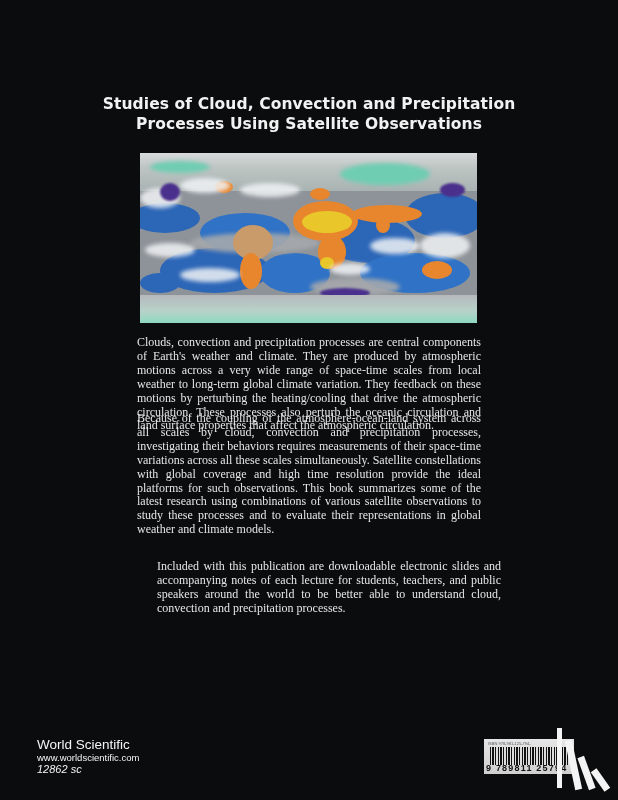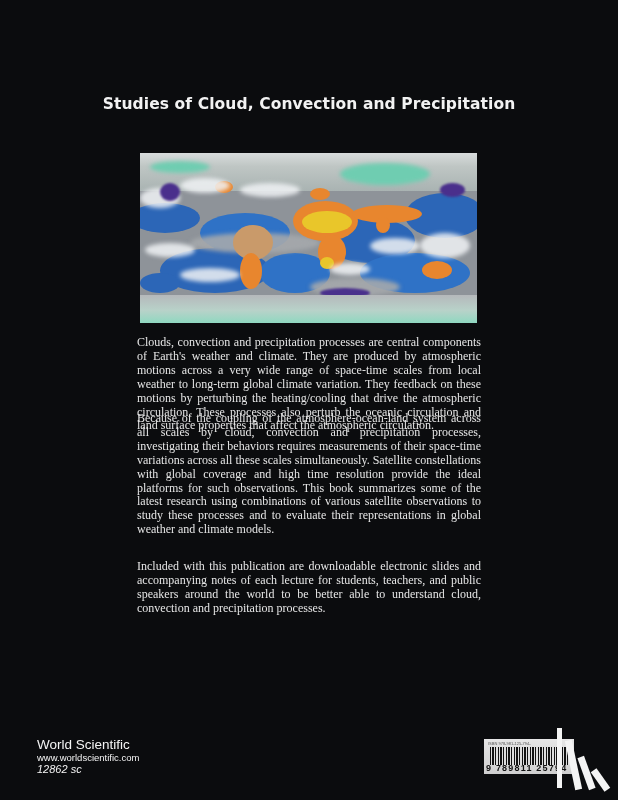--- a/index.html
+++ b/index.html
@@ -58,21 +58,21 @@
       position: absolute;
       left: 137px; width: 344px;
       color: #e6e6e6;
       font-family: "Liberation Serif", serif;
       font-size: 12px;
       line-height: 13.9px;
       text-align: justify;
     }
     .p1 { top: 336px; }
     .p2 { top: 412px; }
-    .p3 { top: 560px; }
+    .p3 { top: 560px; margin-left: 20px; }
 
     .publisher {
       position: absolute;
       left: 37px; top: 737px;
       color: #f5f5f5;
       font-family: "Liberation Sans", sans-serif;
     }
     .publisher .name {
       font-weight: normal; font-size: 13.5px; line-height: 15px; display: block;
     }
@@ -114,20 +114,21 @@
     .wm3 { left: 583px; top: 756px; width: 7px; height: 34px; transform: rotate(-20deg); }
     .wm4 { left: 597px; top: 768px; width: 7px; height: 24px; transform: rotate(-35deg); }
   </style>
 </head>
 <body>
 
 <div class="cover">
 
   <h1 class="title">
     <span>Studies of Cloud, Convection and Precipitation</span>
+    <span>Processes Using Satellite Observations</span>
   </h1>
 
   <div class="map">
     <div class="layer polar-n"></div>
 
     <div class="blob ocean" style="left:-10px;top:50px;width:70px;height:30px;"></div>
     <div class="blob ocean2" style="left:60px;top:60px;width:90px;height:40px;"></div>
     <div class="blob ocean" style="left:20px;top:95px;width:110px;height:45px;"></div>
     <div class="blob ocean2" style="left:120px;top:100px;width:70px;height:40px;"></div>
     <div class="blob ocean" style="left:185px;top:65px;width:90px;height:45px;"></div>

